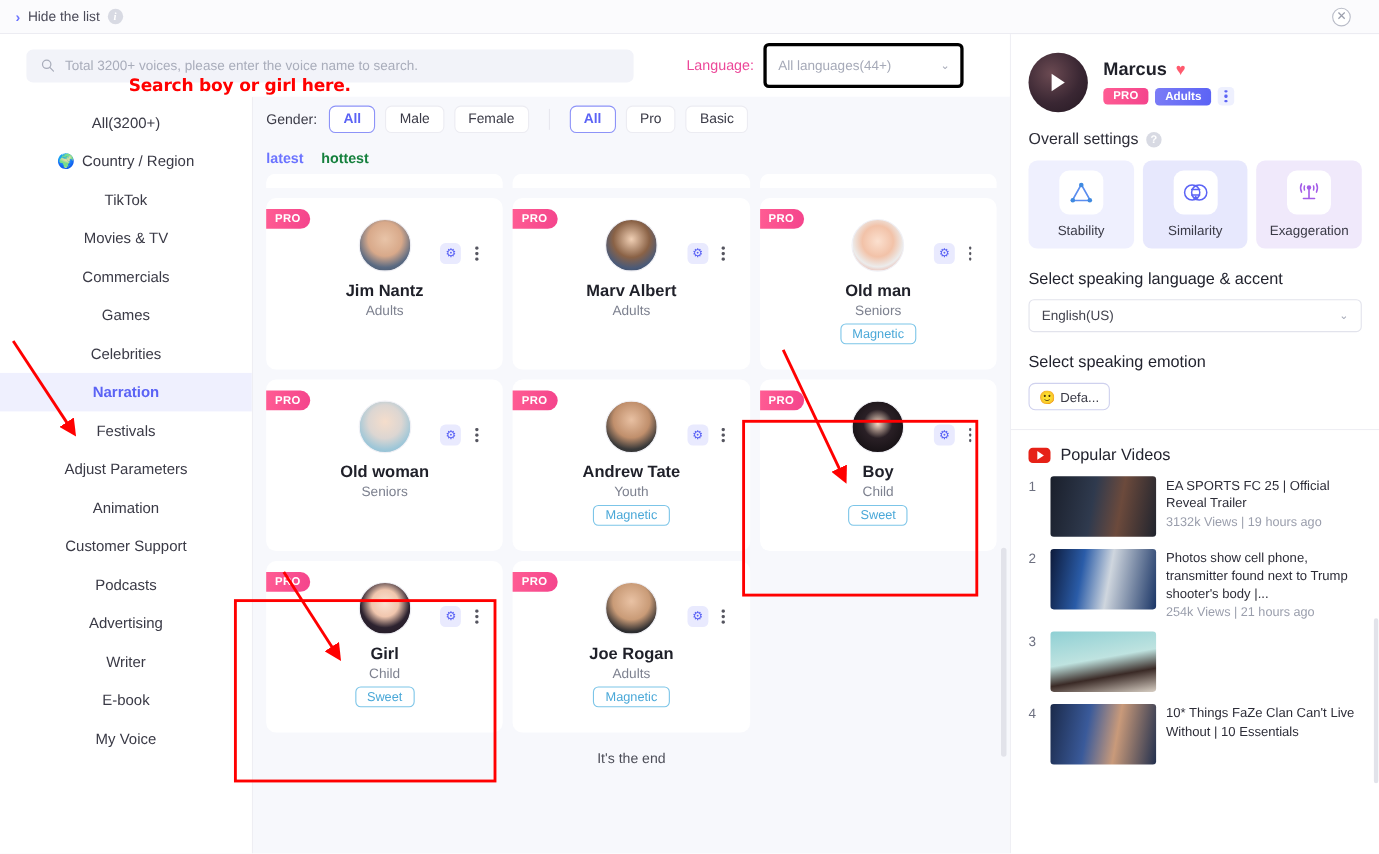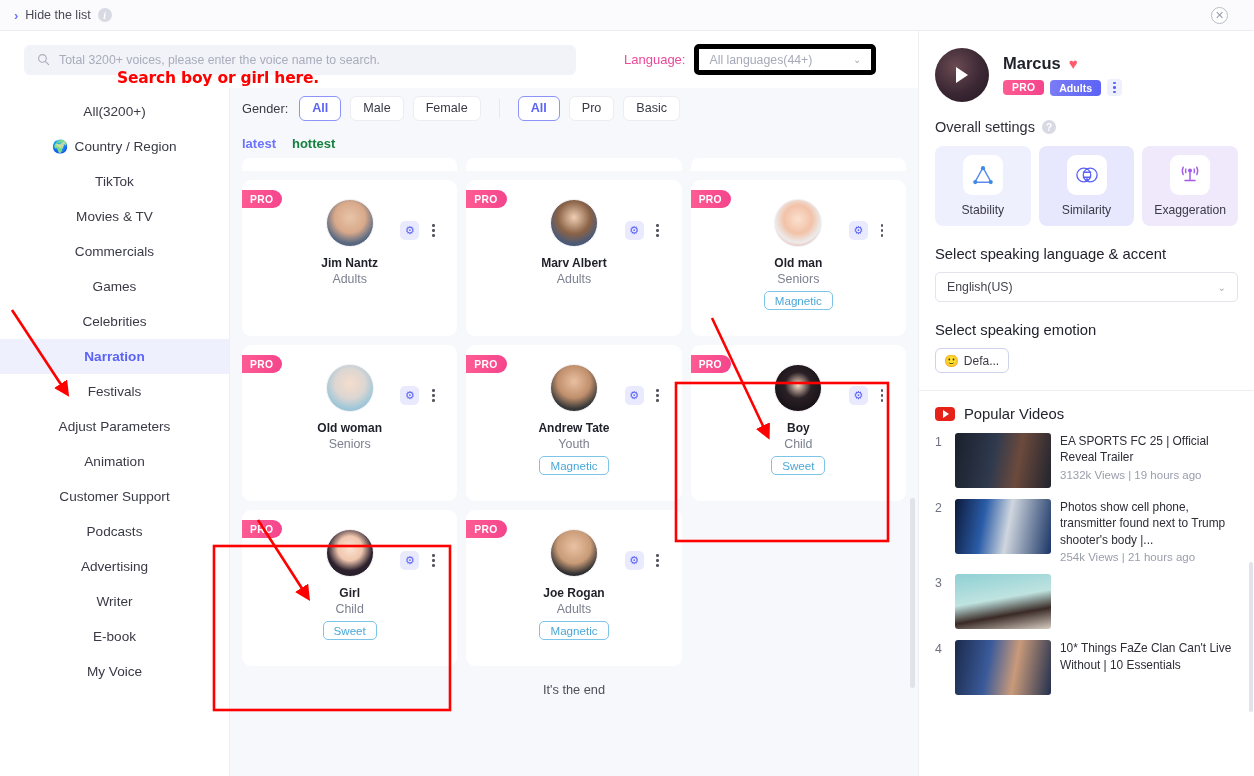--- a/index.html
+++ b/index.html
@@ -45,21 +45,21 @@
   }
   .searchbox {
     width: 552px; height: 30px; border-radius: 6px; background: #f2f3f9;
     display: flex; align-items: center; gap: 9px; padding: 0 13px;
   }
   .search-ico { width: 13px; height: 13px; flex: 0 0 13px; color: #a9adbb; }
   .search-ph { font-size: 12.3px; color: #a9adbb; }
   .lang-wrap { display: flex; align-items: center; gap: 9px; margin-left: 48px; }
   .lang-label { font-size: 13px; color: #ec4899; }
   .lang-select {
-    width: 182px; height: 31px; border: 5px solid #000000; border-radius: 5px;
+    width: 182px; height: 41px; border: 3px solid #000000; border-radius: 5px;
     background: #fff; display: flex; align-items: center; justify-content: space-between;
     padding: 0 10px; font-size: 12.3px; color: #a6aab8;
   }
   .chev-dn { color: #a6aab8; font-size: 10px; }
   .annot-search {
     position: absolute; left: 117px; top: 38px;
     font-size: 15.5px; font-weight: 700; color: #ff0000;
     font-family: "DejaVu Sans", sans-serif; letter-spacing: -0.2px;
   }
 
@@ -114,21 +114,21 @@
   }
   .dots {
     position: absolute; right: 17px; top: 41px; width: 14px; height: 19px;
     display: flex; flex-direction: column; align-items: center; justify-content: center; gap: 2.4px;
   }
   .dots i { width: 2.7px; height: 2.7px; border-radius: 50%; background: #55555f; display: block; }
   .avatar {
     width: 48px; height: 48px; border-radius: 50%; border: 1.2px solid #f0f0f5;
     overflow: hidden; position: relative; background: #f4f4f8; margin-bottom: 9px;
   }
-  .card-name { font-size: 12px; font-weight: 700; color: #1f2029; margin-bottom: 2px; }
+  .card-name { font-size: 15px; font-weight: 700; color: #1f2029; margin-bottom: 2px; }
   .card-cat { font-size: 12.4px; color: #7d818f; }
   .tag {
     margin-top: 5px; height: 19px; padding: 0 10px; border: 1px solid #7cc5e8;
     border-radius: 5px; color: #4aa8d8; font-size: 11.6px;
     display: flex; align-items: center;
   }
   .end-txt { text-align: center; font-size: 12.8px; color: #4d4e58; padding: 16px 0 10px; }
   .gscroll-thumb { position: absolute; right: 3px; top: 340px; width: 5px; height: 190px; background: #e2e3ea; border-radius: 3px; }
 
   

